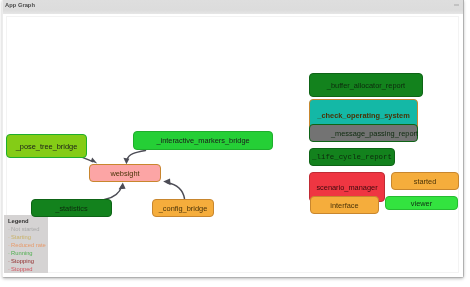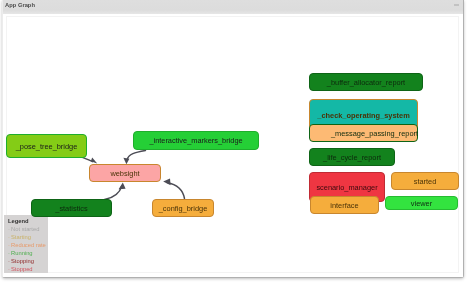--- a/index.html
+++ b/index.html
@@ -49,42 +49,42 @@
         <div class="lg-item" style="color: rgb(201, 178, 104);"><span class="lg-bullet">·</span><span>Starting</span></div>
         <div class="lg-item" style="color: rgb(231, 154, 106);"><span class="lg-bullet">·</span><span>Reduced rate</span></div>
         <div class="lg-item" style="color: rgb(79, 174, 79);"><span class="lg-bullet">·</span><span>Running</span></div>
         <div class="lg-item" style="color: rgb(143, 42, 42);"><span class="lg-bullet">·</span><span>Stopping</span></div>
         <div class="lg-item" style="color: rgb(208, 85, 95);"><span class="lg-bullet">·</span><span>Stopped</span></div>
       </div>
     <div id="nodes">
         <div class="node" style="left: 3px; top: 119px; width: 81px; height: 24px; background: #84cc16; border: 1px solid rgb(31, 174, 44); color: rgb(27, 27, 27);">
           <span>_pose_tree_bridge</span>
         </div>
-        <div class="node" style="left: 130px; top: 116px; width: 126px; height: 19px; background: rgb(37, 207, 54); border: 1px solid rgb(31, 174, 44); color: rgb(27, 27, 27);">
+        <div class="node" style="left: 130px; top: 116px; width: 140px; height: 19px; background: rgb(37, 207, 54); border: 1px solid rgb(31, 174, 44); color: rgb(27, 27, 27);">
           <span>_interactive_markers_bridge</span>
         </div>
         <div class="node" style="left: 86px; top: 149px; width: 72px; height: 18px; background: #fca5a5; border: 1px solid rgb(200, 134, 46); color: rgb(74, 51, 8);">
           <span>websight</span>
         </div>
         <div class="node" style="left: 28px; top: 184px; width: 81px; height: 18px; background: rgb(19, 130, 29); border: 1px solid rgb(14, 100, 22); color: rgb(13, 42, 13);">
           <span>_statistics</span>
         </div>
         <div class="node" style="left: 149px; top: 184px; width: 62px; height: 18px; background: rgb(245, 173, 60); border: 1px solid rgb(200, 134, 46); color: rgb(74, 51, 8);">
           <span>_config_bridge</span>
         </div>
-        <div class="node" style="left: 306px; top: 58px; width: 114px; height: 18px; background: rgb(19, 130, 29); border: 1px solid rgb(14, 100, 22); color: rgb(13, 42, 13);">
+        <div class="node" style="left: 306px; top: 58px; width: 114px; height: 24px; background: rgb(19, 130, 29); border: 1px solid rgb(14, 100, 22); color: rgb(13, 42, 13);">
           <span>_buffer_allocator_report</span>
         </div>
         <div class="node" style="left: 306px; top: 84px; width: 109px; height: 32px; background: #14b8a6; border: 1px solid rgb(200, 134, 46); color: rgb(74, 51, 8); font-weight: bold;">
           <span>_check_operating_system</span>
         </div>
-        <div class="node" style="left: 306px; top: 109px; width: 109px; height: 18px; background: #fdba74; border: 1px solid rgb(14, 100, 22); color: rgb(13, 42, 13); padding-left: 22px;">
+        <div class="node" style="left: 306px; top: 109px; width: 109px; height: 18px; background: #737373; border: 1px solid rgb(14, 100, 22); color: rgb(13, 42, 13); padding-left: 22px;">
           <span>_message_passing_report</span>
         </div>
-        <div class="node" style="left: 306px; top: 133px; width: 86px; height: 18px; background: rgb(19, 130, 29); border: 1px solid rgb(14, 100, 22); color: rgb(13, 42, 13);">
+        <div class="node" style="left: 306px; top: 133px; width: 86px; height: 18px; background: rgb(19, 130, 29); border: 1px solid rgb(14, 100, 22); color: rgb(13, 42, 13); font-family: Liberation Mono, monospace;">
           <span>_life_cycle_report</span>
         </div>
         <div class="node" style="left: 306px; top: 157px; width: 76px; height: 30px; background: rgb(239, 54, 66); border: 1px solid rgb(192, 43, 52); color: rgb(61, 10, 13);">
           <span>scenario_manager</span>
         </div>
         <div class="node" style="left: 388px; top: 157px; width: 68px; height: 18px; background: rgb(245, 173, 60); border: 1px solid rgb(200, 134, 46); color: rgb(74, 51, 8);">
           <span>started</span>
         </div>
         <div class="node" style="left: 307px; top: 181px; width: 69px; height: 18px; background: rgb(245, 173, 60); border: 1px solid rgb(200, 134, 46); color: rgb(74, 51, 8);">
           <span>interface</span>

